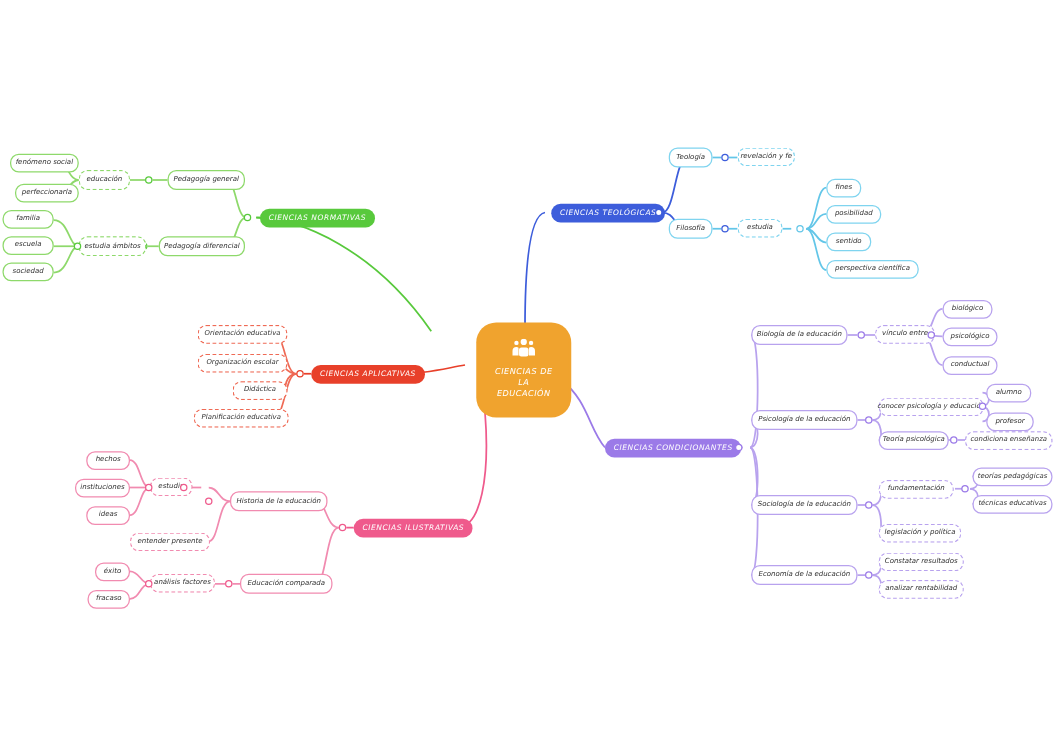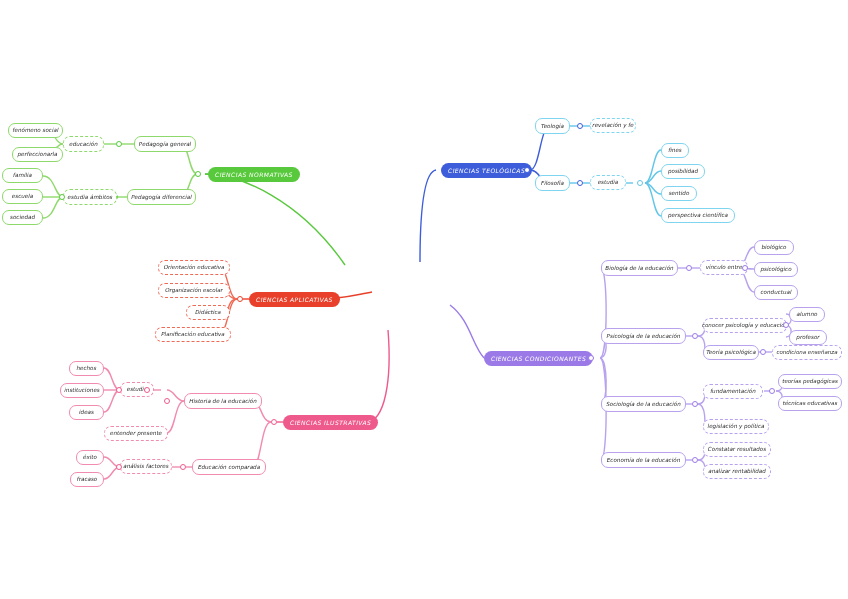--- a/index.html
+++ b/index.html
@@ -176,20 +176,35 @@
       <path d="M764,391 L770,391" stroke="#b8a2ee"></path>
       <path d="M776,391 C784,391 784,381 778,381" stroke="#b8a2ee"></path>
       <path d="M776,391 C784,391 784,403 778,403" stroke="#b8a2ee"></path>
 
       <path d="M686,460 L692,460" stroke="#b8a2ee"></path>
       <path d="M698,460 C706,460 706,449 703,449" stroke="#b8a2ee"></path>
       <path d="M698,460 C706,460 706,471 703,471" stroke="#b8a2ee"></path>
     </g>
   </svg>
 
+  <div class="central" style="left:383px;top:260px;">
+    <span class="ico">
+      <svg width="20" height="15" viewBox="0 0 24 18">
+        <circle cx="5" cy="4" r="2.1" fill="#fff"></circle>
+        <circle cx="19" cy="4" r="2.1" fill="#fff"></circle>
+        <circle cx="12" cy="3" r="3" fill="#fff"></circle>
+        <path d="M1.2 16 v-4.2 a3.8 3.8 0 0 1 3.8-3.8 a3.8 3.8 0 0 1 2 .6 v7.4 z" fill="#fff"></path>
+        <path d="M22.8 16 v-4.2 a3.8 3.8 0 0 0 -3.8-3.8 a3.8 3.8 0 0 0 -2 .6 v7.4 z" fill="#fff"></path>
+        <rect x="7.4" y="8.4" width="9.2" height="8.6" rx="2.4" fill="#fff"></rect>
+      </svg>
+    </span>
+    <span>CIENCIAS DE</span>
+    <span>LA</span>
+    <span>EDUCACIÓN</span>
+  </div>
 
   <div class="pill green" style="left:208px;top:167px;">
       <span>CIENCIAS NORMATIVAS</span>
     </div>
   <div class="dot green" style="left:195px;top:171px;"></div>
 
   <div class="node leaf g-b" style="left:134px;top:136px;width:62px;height:16px;font-size:5.6px;">
     <span>Pedagogía general</span>
     </div>
 

